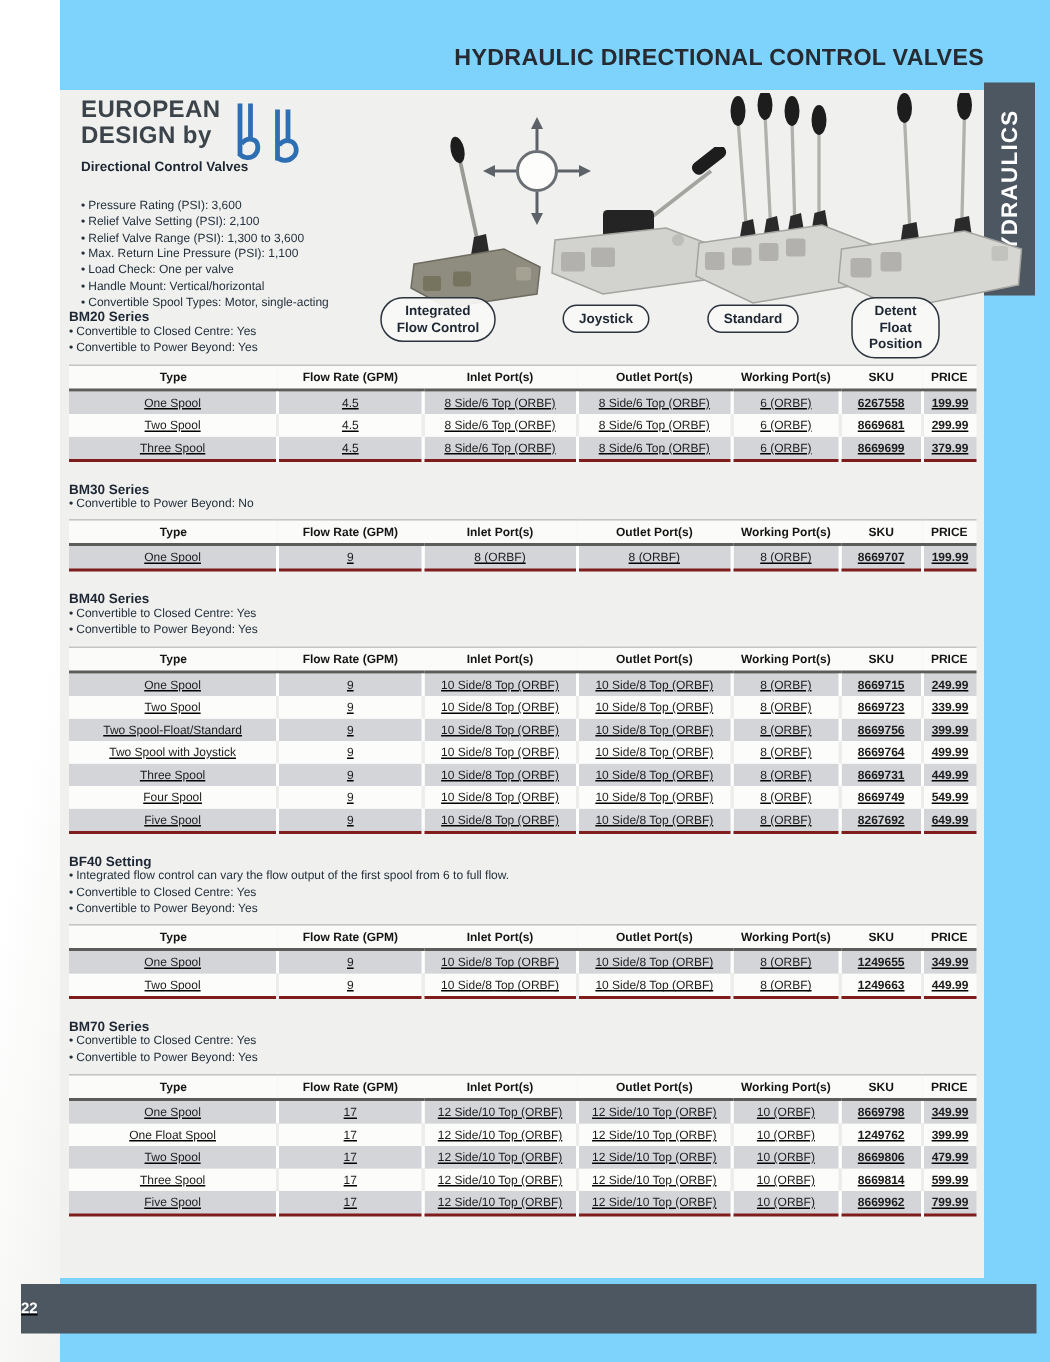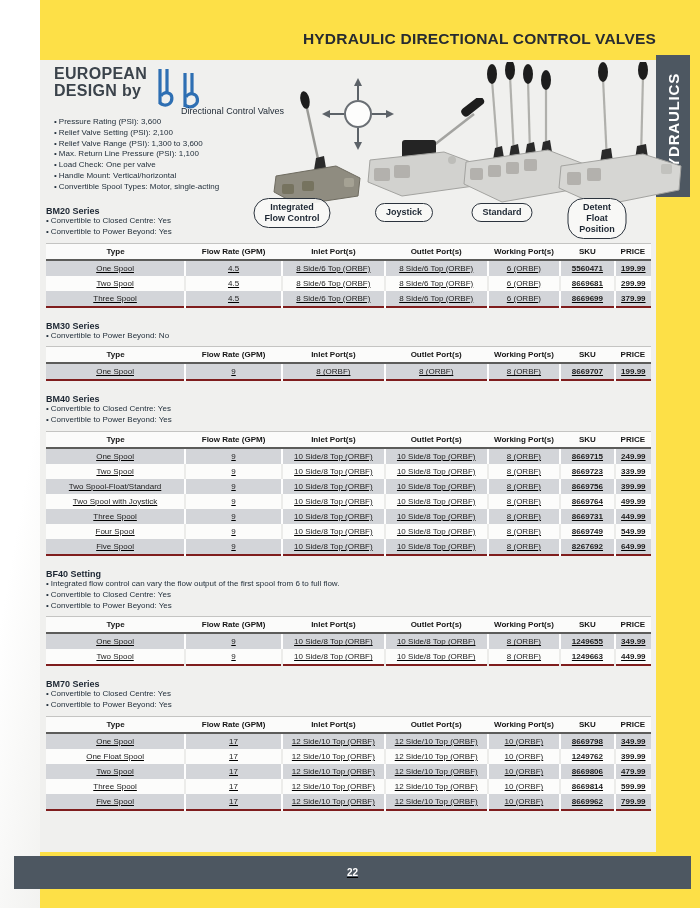--- a/index.html
+++ b/index.html
@@ -1,36 +1,36 @@
 <!DOCTYPE html>
 <html><head>
 <meta charset="utf-8">
 <style>
   * { margin:0; padding:0; box-sizing:border-box; }
   html,body { background:#ffffff; }
   body { font-family:"Liberation Sans", sans-serif; }
-  .page { position:relative; width:700px; height:908px; background:#fde047; overflow:hidden; margin:0 auto; }
+  .page { position:relative; width:700px; height:908px; background:#7dd3fc; overflow:hidden; margin:0 auto; }
   .left-edge { position:absolute; left:0; top:0; width:40px; height:100%;
     background:linear-gradient(100deg,#ffffff 55%,#f2f2f0 100%); }
 
   .page-title { position:absolute; top:30px; right:44px; font-size:15.5px; font-weight:700;
     color:#272b31; letter-spacing:0.2px; }
 
   .panel { position:absolute; left:40px; top:60px; width:616px; height:792px;
     background:#f0f0ee; }
 
   
   .brand { position:absolute; left:14px; top:6px; display:flex; align-items:flex-start;justify-content:space-between; }
   .brand-text { font-size:16px; font-weight:800; line-height:16.5px; letter-spacing:0.3px;
     color:#3b434b; white-space:pre-line; }
   .brand-logo { margin-left:8px; margin-top:1px; }
 
   
   .specs { position:absolute; left:14px; top:46px; width:230px; }
-  .spec-heading { font-size:9px; font-weight:400; color:#1d2733; margin-bottom:1px;text-align:right; }
+  .spec-heading { font-size:9px; font-weight:700; color:#1d2733; margin-bottom:16px; }
   .bullets { list-style:none; font-size:8px; line-height:10.8px; color:#23303c; }
   .bullets li::before { content:"•"; margin-right:2px; }
 
   
   .gallery-img { position:absolute; }
   .pill { position:absolute; transform:translateX(-50%); border:1.6px solid #2b333d;
     border-radius:16px; padding:3px 10px; background:rgba(248,248,246,0.92);
     font-size:9px; font-weight:700; color:#1d2733; text-align:center; line-height:11px;
     white-space:pre-line; }
   .pill-0 { left:252px; top:138px; }
@@ -56,21 +56,21 @@
   tbody td:nth-child(6), tbody td:nth-child(7) { font-weight:700; }
   col.c-type{width:23%} col.c-flow{width:16%} col.c-in{width:17%} col.c-out{width:17%}
   col.c-work{width:12%} col.c-sku{width:9%} col.c-price{width:6%}
 
   
   .side-tab { position:absolute; left:656px; top:55px; width:34px; height:142px;
     background:#4d5761; display:flex; align-items:center; justify-content:center; }
   .side-tab span { writing-mode:vertical-rl; transform:rotate(180deg); color:#fff;
     font-weight:700; font-size:15px; letter-spacing:0.8px; }
   .footer-bar { position:absolute; left:14px; top:856px; width:677px; height:33px;
-    background:#4d5761; display:flex; align-items:center; justify-content:center;text-decoration:underline; }
+    background:#4d5761; display:flex; align-items:center; justify-content:flex-start;text-decoration:underline; }
   .footer-bar span { color:#fff; font-size:10px; font-weight:700; }
 </style>
 </head>
 <body>
 
 <div class="page">
   <div class="left-edge"></div>
 
   <div class="page-title">HYDRAULIC DIRECTIONAL CONTROL VALVES</div>
 
@@ -231,21 +231,21 @@
                 <th>PRICE</th>
               </tr>
             </thead>
       <tbody>
               <tr>
                 <td>One Spool</td>
                 <td>4.5</td>
                 <td>8 Side/6 Top (ORBF)</td>
                 <td>8 Side/6 Top (ORBF)</td>
                 <td>6 (ORBF)</td>
-                <td>5560471</td>
+                <td>6267558</td>
                 <td>199.99</td>
               </tr>
               <tr>
                 <td>Two Spool</td>
                 <td>4.5</td>
                 <td>8 Side/6 Top (ORBF)</td>
                 <td>8 Side/6 Top (ORBF)</td>
                 <td>6 (ORBF)</td>
                 <td>8669681</td>
                 <td>299.99</td>

